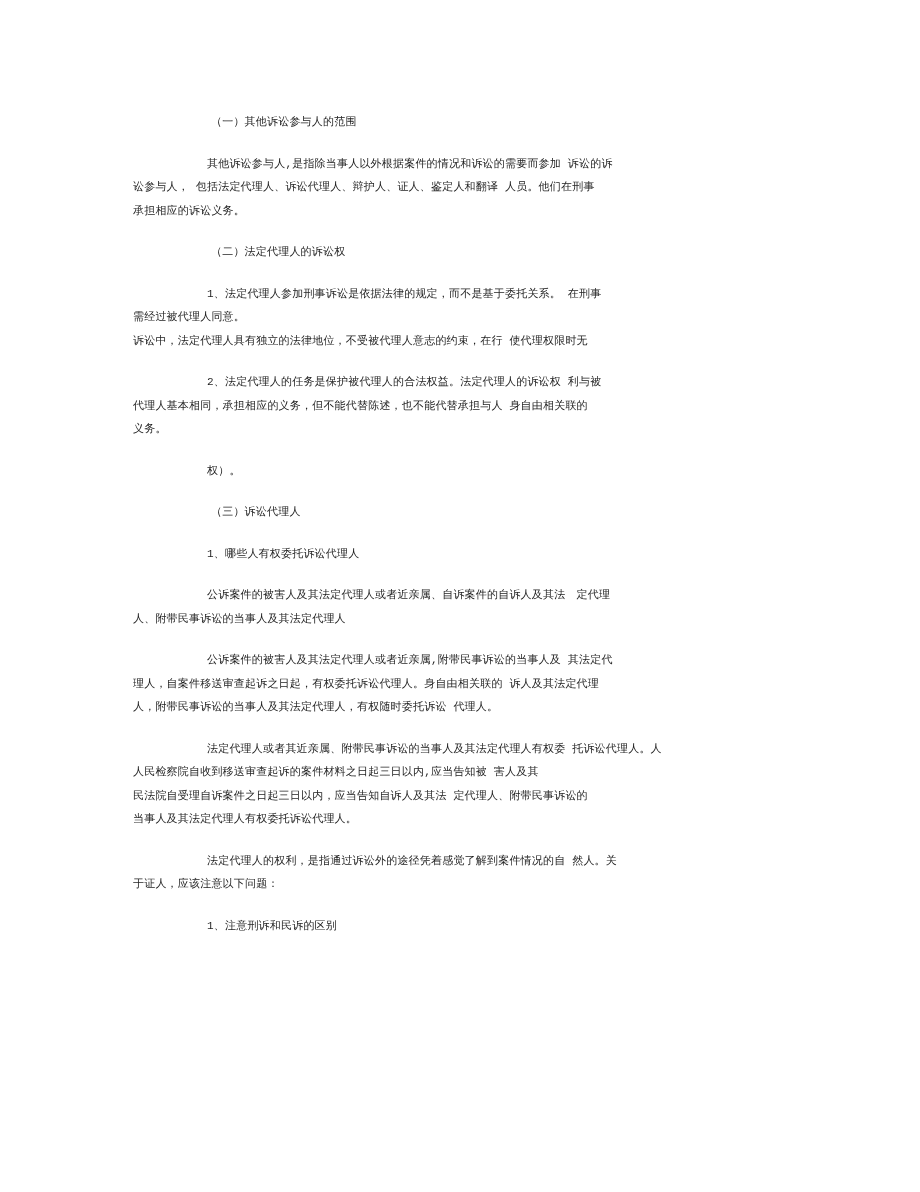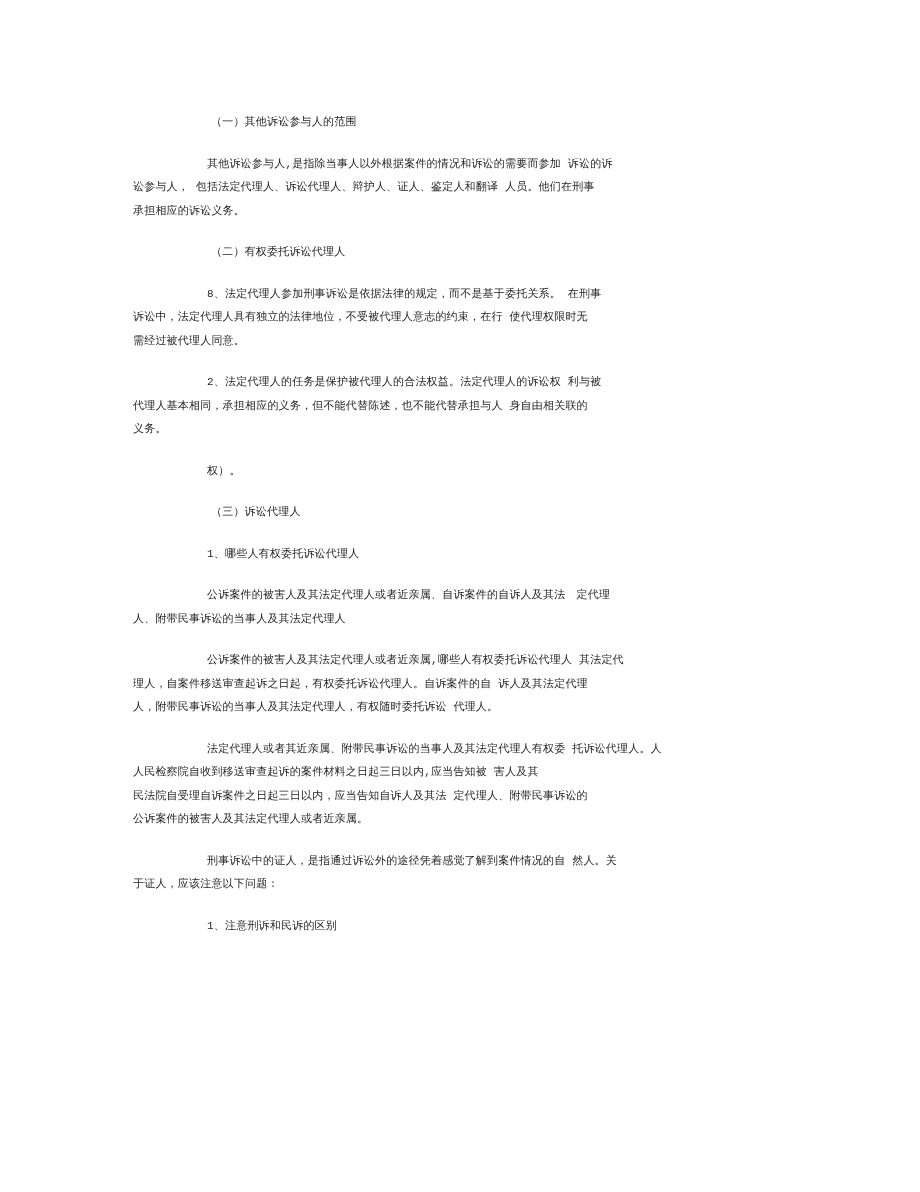--- a/index.html
+++ b/index.html
@@ -48,57 +48,57 @@
   <div class="doc" style="color: rgb(31, 31, 31);">
       <div class="block heading">
         <div class="line">（一）其他诉讼参与人的范围</div>
       </div>
       <div class="block para">
         <div class="line">其他诉讼参与人,是指除当事人以外根据案件的情况和诉讼的需要而参加 诉讼的诉</div>
         <div class="line">讼参与人， 包括法定代理人、诉讼代理人、辩护人、证人、鉴定人和翻译 人员。他们在刑事</div>
         <div class="line">承担相应的诉讼义务。</div>
       </div>
       <div class="block heading">
-        <div class="line">（二）有权委托诉讼代理人</div>
+        <div class="line">（二）法定代理人的诉讼权</div>
       </div>
       <div class="block para">
-        <div class="line">8、法定代理人参加刑事诉讼是依据法律的规定，而不是基于委托关系。 在刑事</div>
+        <div class="line">1、法定代理人参加刑事诉讼是依据法律的规定，而不是基于委托关系。 在刑事</div>
+        <div class="line">需经过被代理人同意。</div>
         <div class="line">诉讼中，法定代理人具有独立的法律地位，不受被代理人意志的约束，在行 使代理权限时无</div>
-        <div class="line">需经过被代理人同意。</div>
       </div>
       <div class="block para">
         <div class="line">2、法定代理人的任务是保护被代理人的合法权益。法定代理人的诉讼权 利与被</div>
         <div class="line">代理人基本相同，承担相应的义务，但不能代替陈述，也不能代替承担与人 身自由相关联的</div>
         <div class="line">义务。</div>
       </div>
       <div class="block para">
         <div class="line">权）。</div>
       </div>
       <div class="block heading">
         <div class="line">（三）诉讼代理人</div>
       </div>
       <div class="block item">
         <div class="line">1、哪些人有权委托诉讼代理人</div>
       </div>
       <div class="block para">
         <div class="line">公诉案件的被害人及其法定代理人或者近亲属、自诉案件的自诉人及其法　定代理</div>
         <div class="line">人、附带民事诉讼的当事人及其法定代理人</div>
       </div>
       <div class="block para">
-        <div class="line">公诉案件的被害人及其法定代理人或者近亲属,哪些人有权委托诉讼代理人 其法定代</div>
-        <div class="line">理人，自案件移送审查起诉之日起，有权委托诉讼代理人。自诉案件的自 诉人及其法定代理</div>
+        <div class="line">公诉案件的被害人及其法定代理人或者近亲属,附带民事诉讼的当事人及 其法定代</div>
+        <div class="line">理人，自案件移送审查起诉之日起，有权委托诉讼代理人。身自由相关联的 诉人及其法定代理</div>
         <div class="line">人，附带民事诉讼的当事人及其法定代理人，有权随时委托诉讼 代理人。</div>
       </div>
       <div class="block para">
         <div class="line">法定代理人或者其近亲属、附带民事诉讼的当事人及其法定代理人有权委 托诉讼代理人。人</div>
         <div class="line">人民检察院自收到移送审查起诉的案件材料之日起三日以内,应当告知被 害人及其</div>
         <div class="line">民法院自受理自诉案件之日起三日以内，应当告知自诉人及其法 定代理人、附带民事诉讼的</div>
-        <div class="line">公诉案件的被害人及其法定代理人或者近亲属。</div>
+        <div class="line">当事人及其法定代理人有权委托诉讼代理人。</div>
       </div>
       <div class="block para">
-        <div class="line">刑事诉讼中的证人，是指通过诉讼外的途径凭着感觉了解到案件情况的自 然人。关</div>
+        <div class="line">法定代理人的权利，是指通过诉讼外的途径凭着感觉了解到案件情况的自 然人。关</div>
         <div class="line">于证人，应该注意以下问题：</div>
       </div>
       <div class="block item">
         <div class="line">1、注意刑诉和民诉的区别</div>
       </div>
     </div>
 </div>
 
 </body></html>

